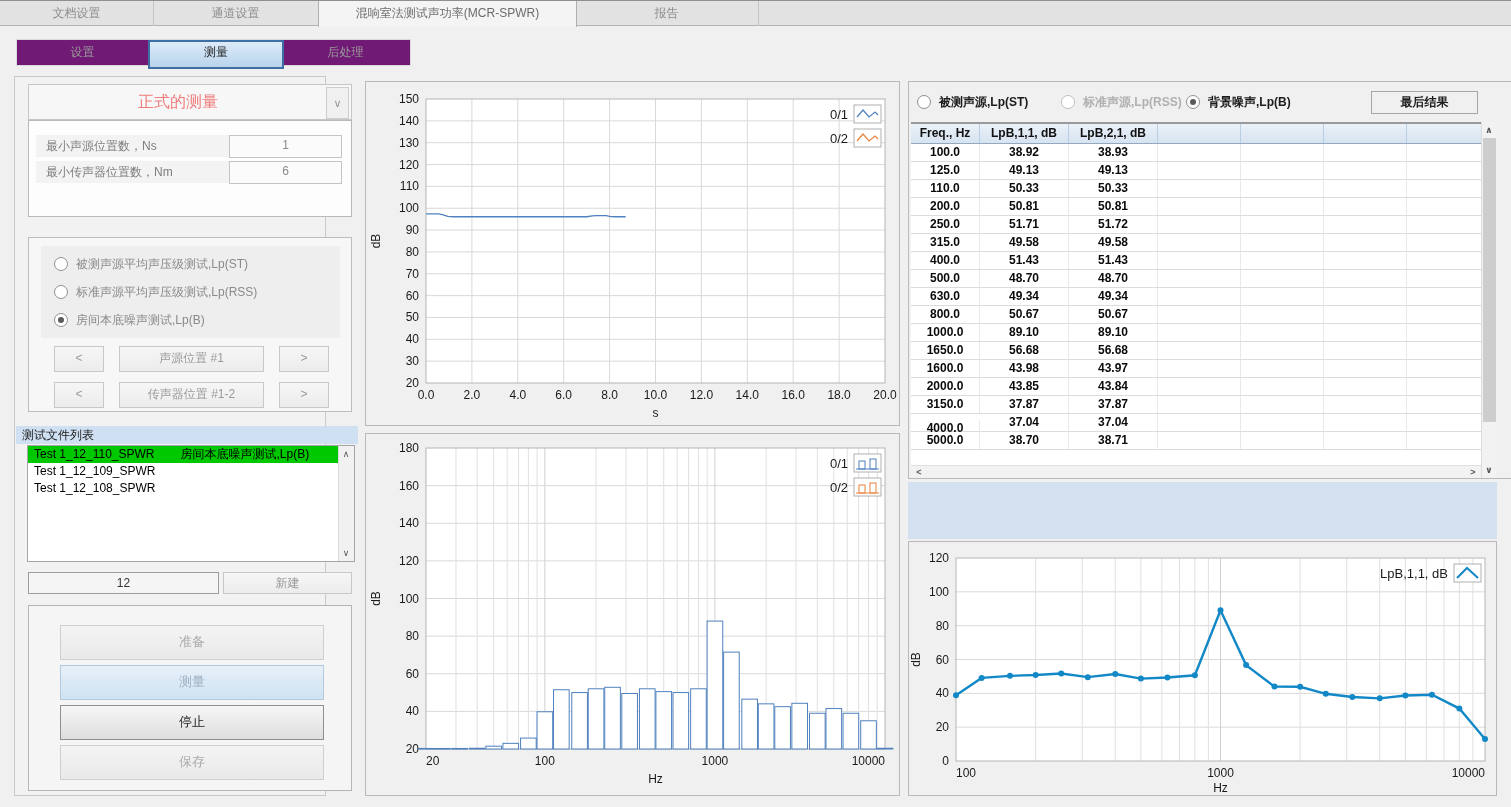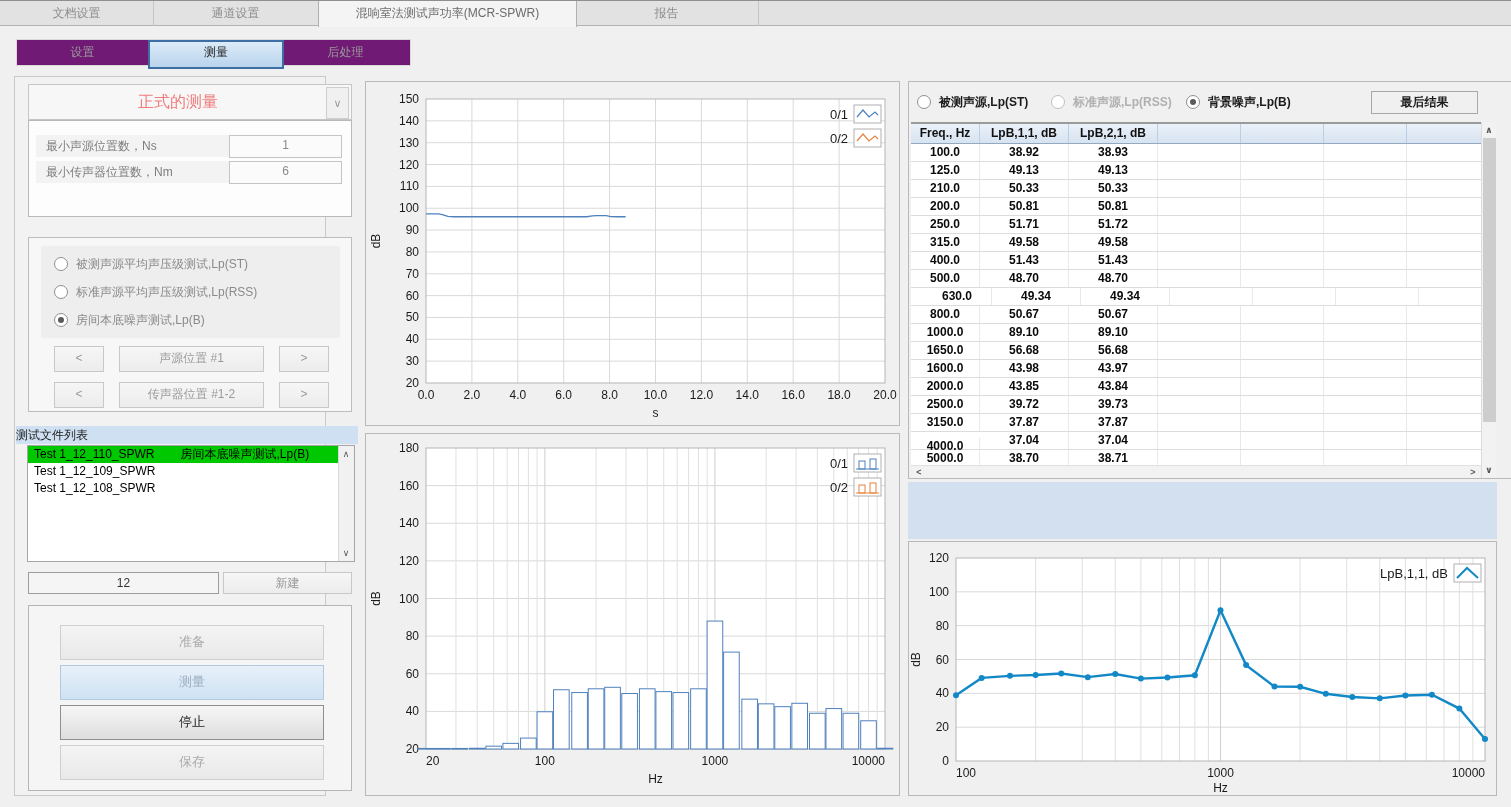--- a/index.html
+++ b/index.html
@@ -27,21 +27,21 @@
   .prow .pval{position:absolute;left:193px;top:0;width:111px;height:21px;line-height:19px;border:1px solid #c4c4c4;background:#fbfbfb;color:#8a8a8a;text-align:center;}
   #box2{left:13px;top:160px;width:324px;height:175px;border:1px solid #bdbdbd;background:#f7f7f7;}
   #radioPanel{position:absolute;left:12px;top:8px;width:299px;height:92px;background:#eeeeee;}
   .radio-row{position:absolute;left:13px;height:16px;display:flex;align-items:center;}
   .rad{width:12px;height:12px;border:1px solid #909090;border-radius:50%;background:#fff;margin-right:8px;flex:none;}
   .rad.sel::after{content:'';display:block;width:6px;height:6px;margin:3px;border-radius:50%;background:#5a5a5a;}
   .rad.dis{border-color:#c0c0c0;}
   .radio-row span{color:#8a8a8a;}
   .btn{border:1px solid #c8c8c8;background:linear-gradient(#f6f6f6,#ececec);color:#9a9a9a;text-align:center;}
   .posbtn{position:absolute;height:24px;line-height:22px;}
-  #flabel{left:1px;top:349px;width:342px;height:18px;background:#cfe0f2;line-height:18px;color:#1b1b1b;}
+  #flabel{left:1px;top:349px;width:342px;height:18px;background:#cfe0f2;line-height:18px;padding-left:6px;color:#1b1b1b;}
   #flist{left:12px;top:368px;width:328px;height:117px;background:#ffffff;border:1px solid #a6a6a6;}
   .fitem{position:relative;height:17px;line-height:17px;padding-left:6px;color:#000;white-space:pre;}
   .fitem.sel{background:#00c800;}
   .fitem .note{margin-left:26px;}
   #flist .sb{position:absolute;right:0;top:0;width:15px;height:115px;background:#f1f1f1;border-left:1px solid #d9d9d9;}
   .sbarrow{position:absolute;left:0;width:14px;height:14px;text-align:center;line-height:14px;font-size:9px;color:#555;}
   #cntbtn{left:13px;top:495px;width:191px;height:22px;line-height:20px;border:1px solid #9d9d9d;background:#f5f5f5;color:#333;text-align:center;}
   #newbtn{left:208px;top:495px;width:129px;height:22px;line-height:20px;}
   #box3{left:13px;top:528px;width:324px;height:186px;border:1px solid #b5b5b5;background:#f5f5f5;}
   .abtn{position:absolute;left:31px;width:262px;height:33px;line-height:31px;text-align:center;font-size:13px;border:1px solid #cfcfcf;background:linear-gradient(#f4f4f4,#e9e9e9);color:#ababab;}
@@ -307,21 +307,21 @@
           <line x1="490" y1="59" x2="513" y2="59" stroke="#e8823c"></line>
           <text x="482" y="58" text-anchor="end" font-size="13" fill="#1a1a1a">0/2</text>
         </svg></div>
   </div>
 
   <div class="abs panel" id="rightpanel">
     <div class="rrad" style="left:8px;">
       <div class="rad"></div>
       <span>被测声源,Lp(ST)</span>
     </div>
-    <div class="rrad dis" style="left:142px;justify-content:space-between;">
+    <div class="rrad dis" style="left:152px;justify-content:space-between;">
       <div class="rad dis"></div>
       <span>标准声源,Lp(RSS)</span>
     </div>
     <div class="rrad" style="left:277px;">
       <div class="rad sel"></div>
       <span>背景噪声,Lp(B)</span>
     </div>
     <div class="abs" id="finalbtn">最后结果</div>
 
     <div class="abs" id="tablewrap">
@@ -347,21 +347,21 @@
           <div class="trow">
             <div class="c" style="width: 68px;">125.0</div>
             <div class="c" style="width: 88px;">49.13</div>
             <div class="c" style="width: 88px;">49.13</div>
             <div class="c" style="width: 82px;"></div>
             <div class="c" style="width: 82px;"></div>
             <div class="c" style="width: 82px;"></div>
             <div class="c" style="width: 80px;"></div>
           </div>
           <div class="trow">
-            <div class="c" style="width: 68px;">210.0</div>
+            <div class="c" style="width: 68px;">110.0</div>
             <div class="c" style="width: 88px;">50.33</div>
             <div class="c" style="width: 88px;">50.33</div>
             <div class="c" style="width: 82px;"></div>
             <div class="c" style="width: 82px;"></div>
             <div class="c" style="width: 82px;"></div>
             <div class="c" style="width: 80px;"></div>
           </div>
           <div class="trow">
             <div class="c" style="width: 68px;">200.0</div>
             <div class="c" style="width: 88px;">50.81</div>
@@ -401,21 +401,21 @@
           <div class="trow">
             <div class="c" style="width: 68px;">500.0</div>
             <div class="c" style="width: 88px;">48.70</div>
             <div class="c" style="width: 88px;">48.70</div>
             <div class="c" style="width: 82px;"></div>
             <div class="c" style="width: 82px;"></div>
             <div class="c" style="width: 82px;"></div>
             <div class="c" style="width: 80px;"></div>
           </div>
           <div class="trow">
-            <div class="c" style="width: 68px; padding-left: 12px;">630.0</div>
+            <div class="c" style="width: 68px;">630.0</div>
             <div class="c" style="width: 88px;">49.34</div>
             <div class="c" style="width: 88px;">49.34</div>
             <div class="c" style="width: 82px;"></div>
             <div class="c" style="width: 82px;"></div>
             <div class="c" style="width: 82px;"></div>
             <div class="c" style="width: 80px;"></div>
           </div>
           <div class="trow">
             <div class="c" style="width: 68px;">800.0</div>
             <div class="c" style="width: 88px;">50.67</div>
@@ -449,29 +449,20 @@
             <div class="c" style="width: 88px;">43.97</div>
             <div class="c" style="width: 82px;"></div>
             <div class="c" style="width: 82px;"></div>
             <div class="c" style="width: 82px;"></div>
             <div class="c" style="width: 80px;"></div>
           </div>
           <div class="trow">
             <div class="c" style="width: 68px;">2000.0</div>
             <div class="c" style="width: 88px;">43.85</div>
             <div class="c" style="width: 88px;">43.84</div>
-            <div class="c" style="width: 82px;"></div>
-            <div class="c" style="width: 82px;"></div>
-            <div class="c" style="width: 82px;"></div>
-            <div class="c" style="width: 80px;"></div>
-          </div>
-          <div class="trow">
-            <div class="c" style="width: 68px;">2500.0</div>
-            <div class="c" style="width: 88px;">39.72</div>
-            <div class="c" style="width: 88px;">39.73</div>
             <div class="c" style="width: 82px;"></div>
             <div class="c" style="width: 82px;"></div>
             <div class="c" style="width: 82px;"></div>
             <div class="c" style="width: 80px;"></div>
           </div>
           <div class="trow">
             <div class="c" style="width: 68px;">3150.0</div>
             <div class="c" style="width: 88px;">37.87</div>
             <div class="c" style="width: 88px;">37.87</div>
             <div class="c" style="width: 82px;"></div>

